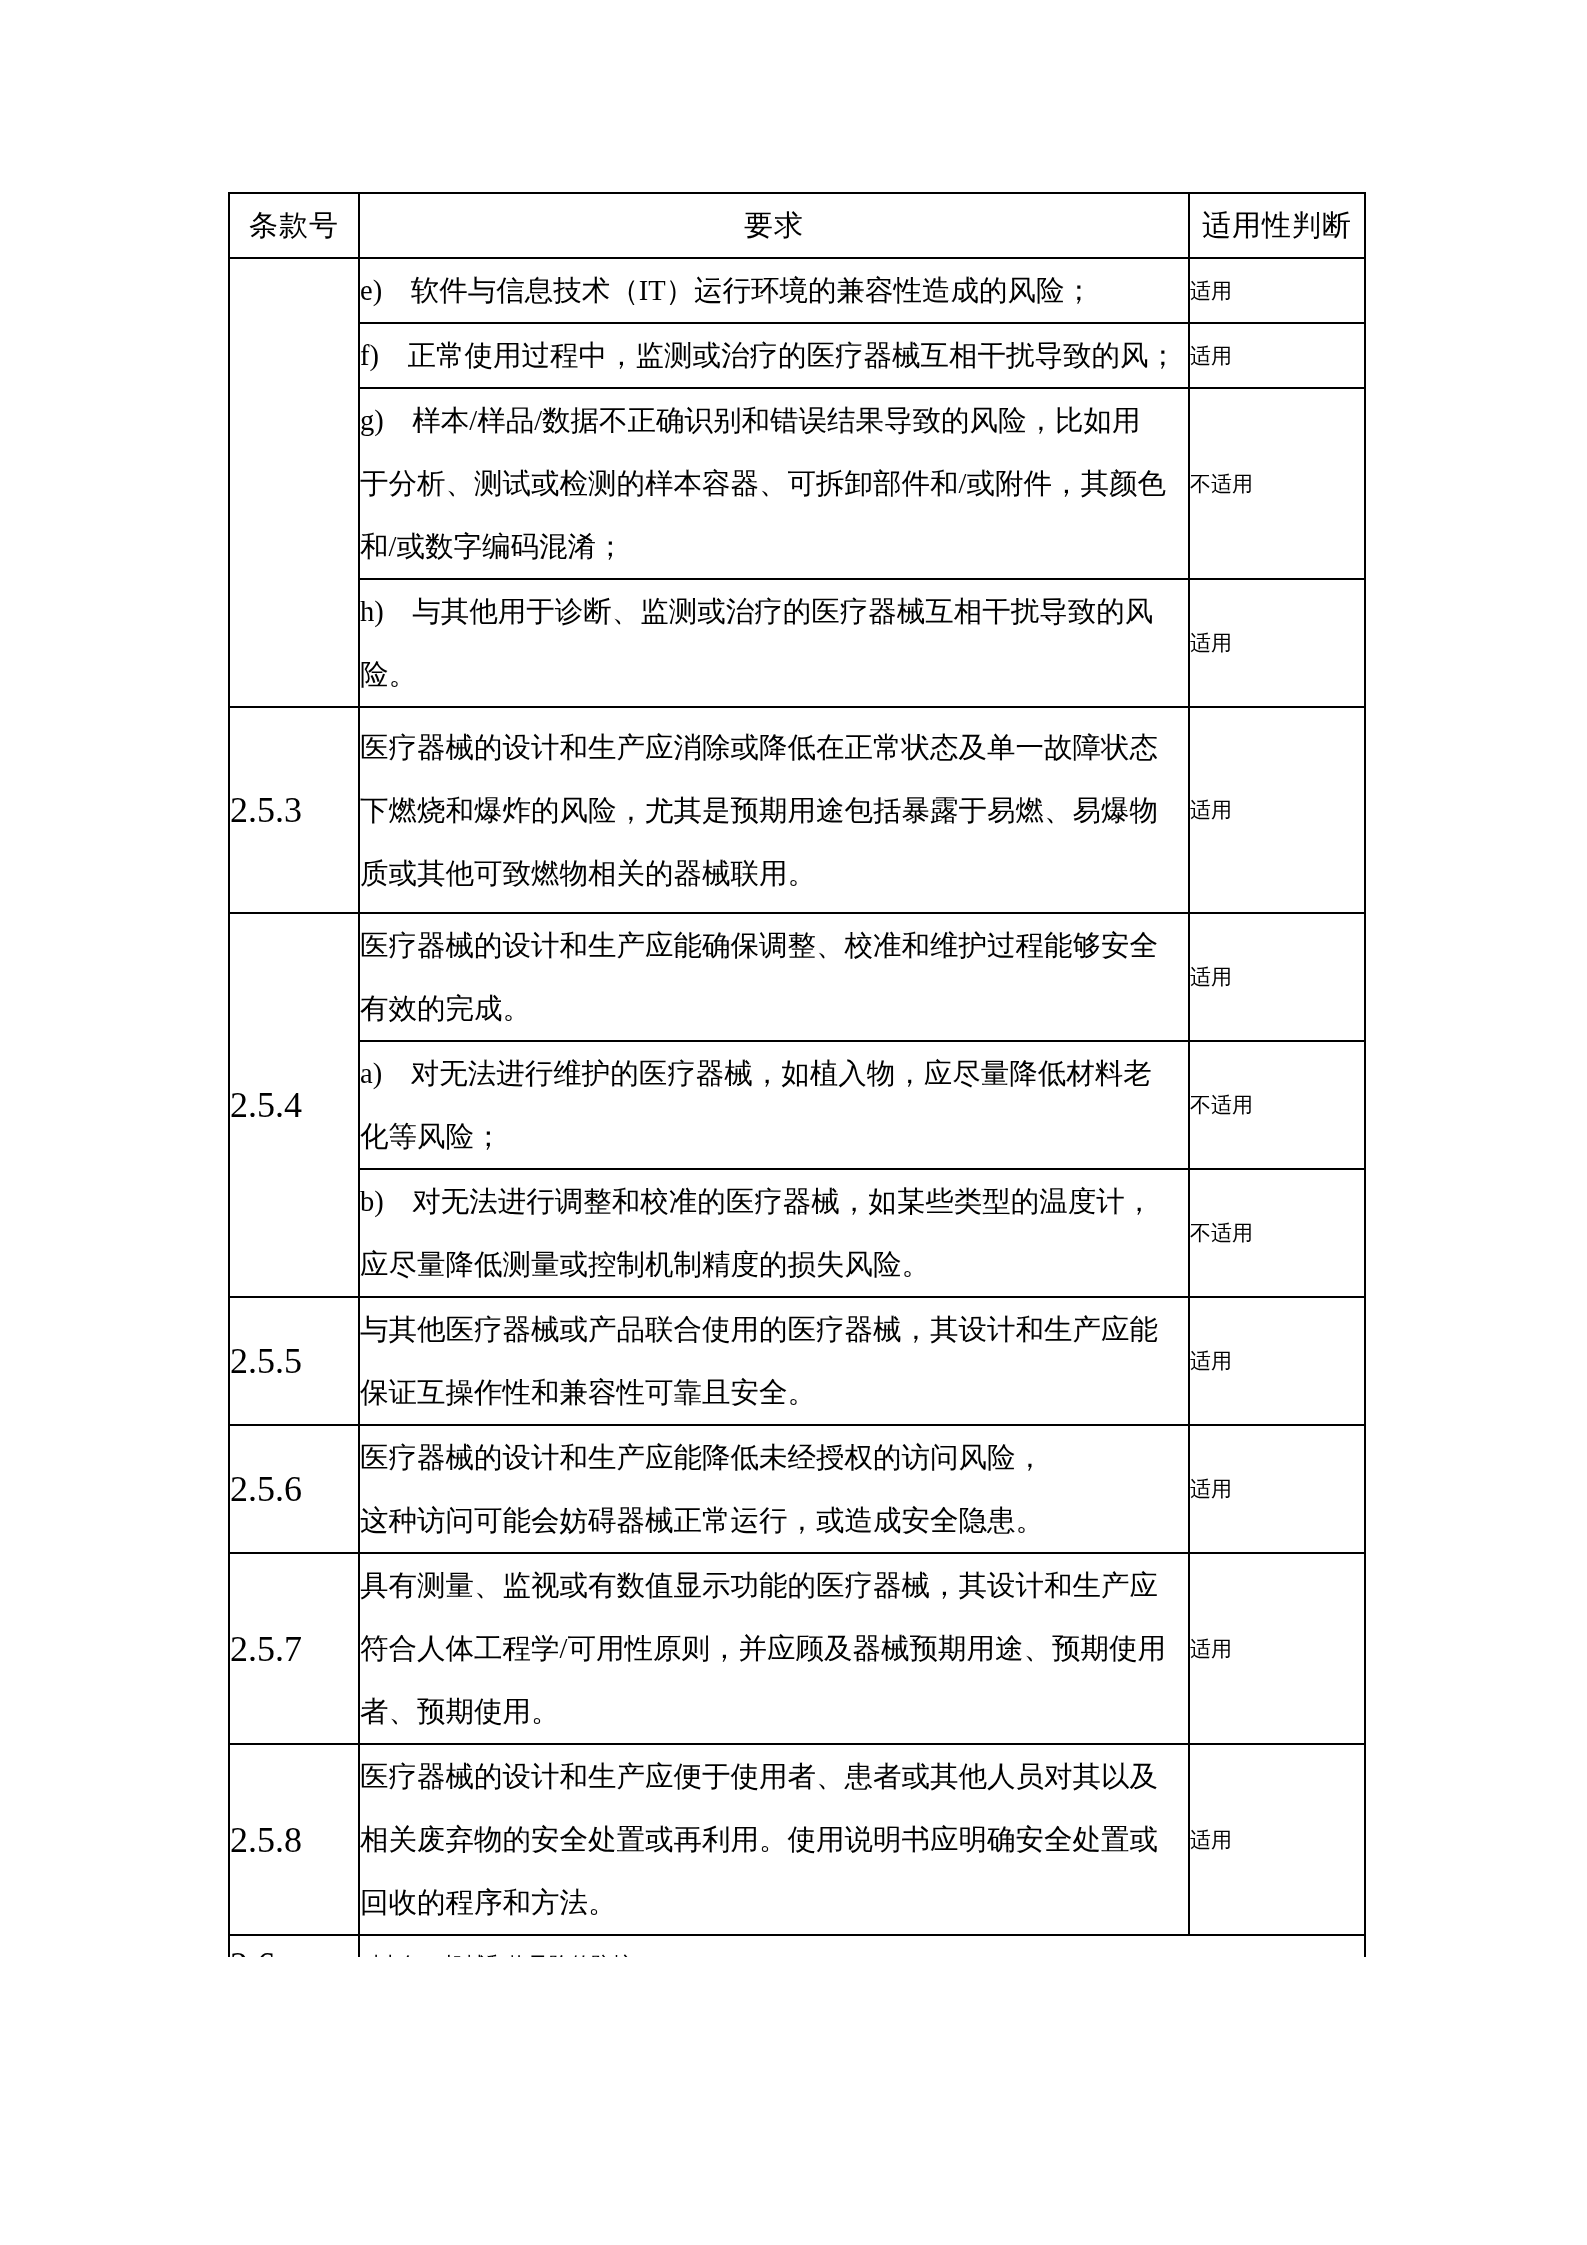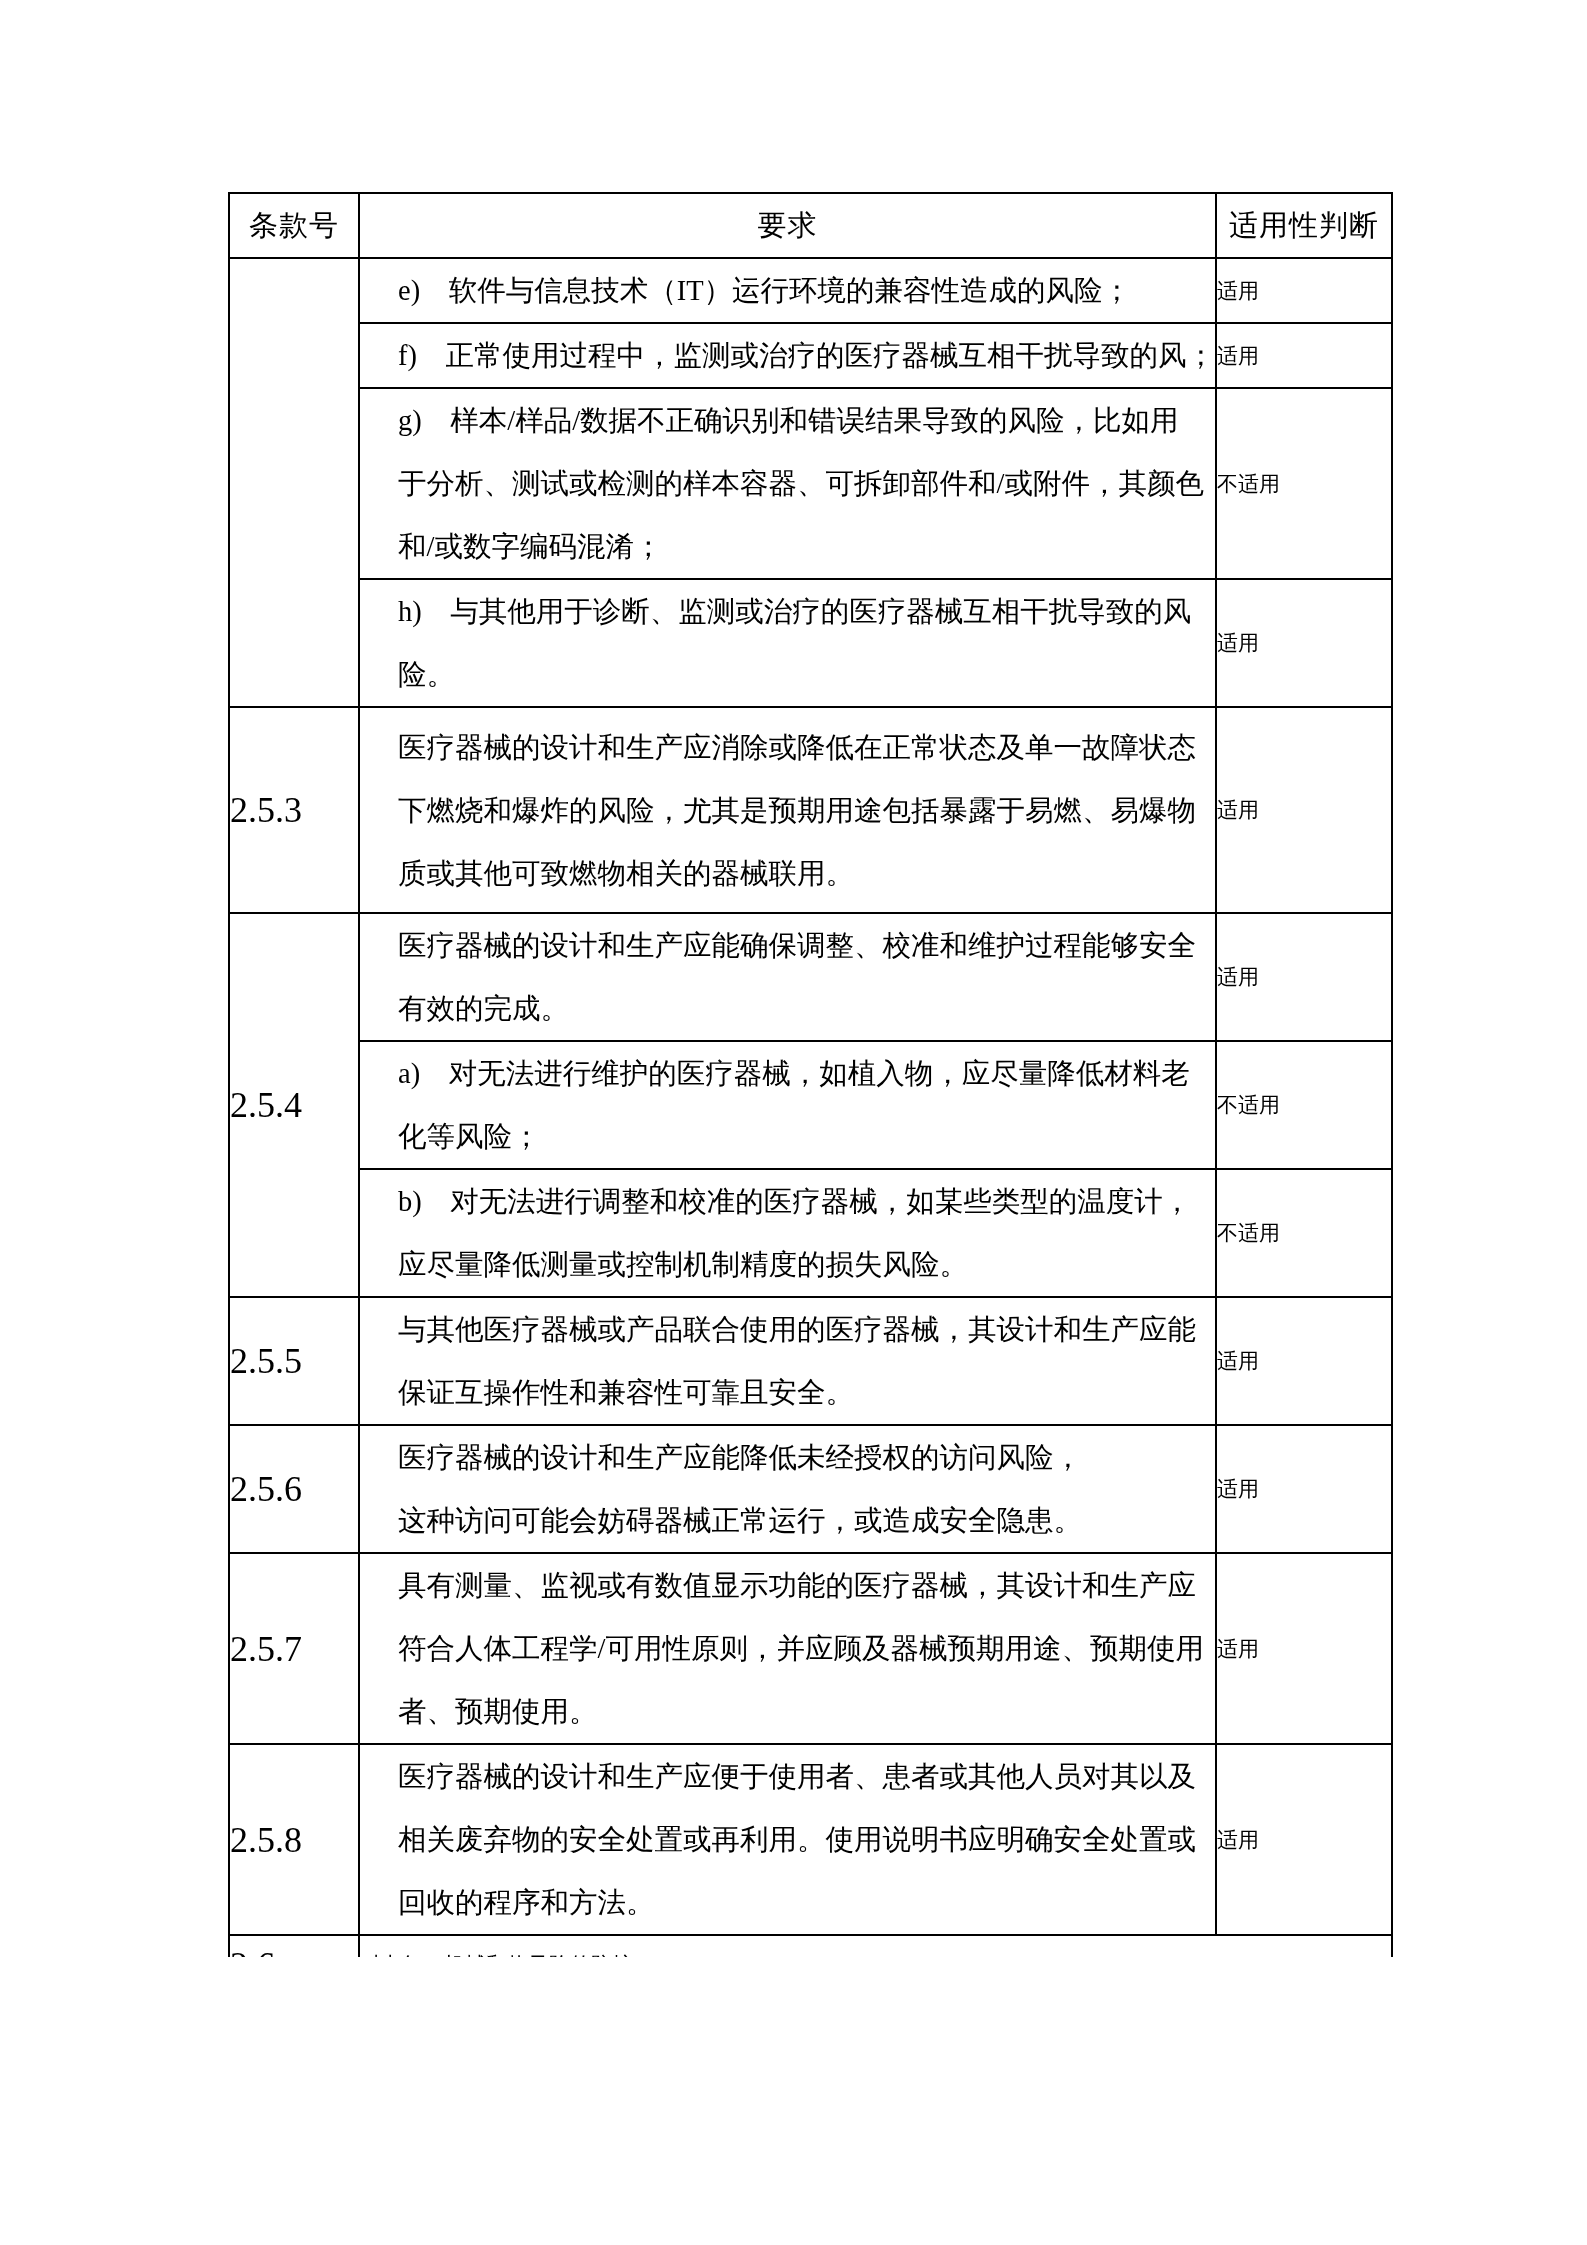--- a/index.html
+++ b/index.html
@@ -25,21 +25,20 @@
   .col-clause { width:130px; }
   .col-req    { width:830px; }
   .col-app    { width:176px; }
   .h-cell { text-align:center; font-size:29px; letter-spacing:1px; }
   .clause-cell { padding-left:12px; font-size:36px; }
   .req-cell { padding-left:15px; padding-right:6px; }
   .req-cell .line {
     font-size:28.5px;
     line-height:63px;
     white-space:nowrap;
-    padding-left:38px;
   }
   .app-cell { padding-left:14px; font-size:21px; }
   .merged-cell { padding-left:15px; font-size:21px;border-radius:23px; }
 </style>
 </head>
 <body>
 
 <div class="page">
   <table class="req-table">
     <colgroup>

